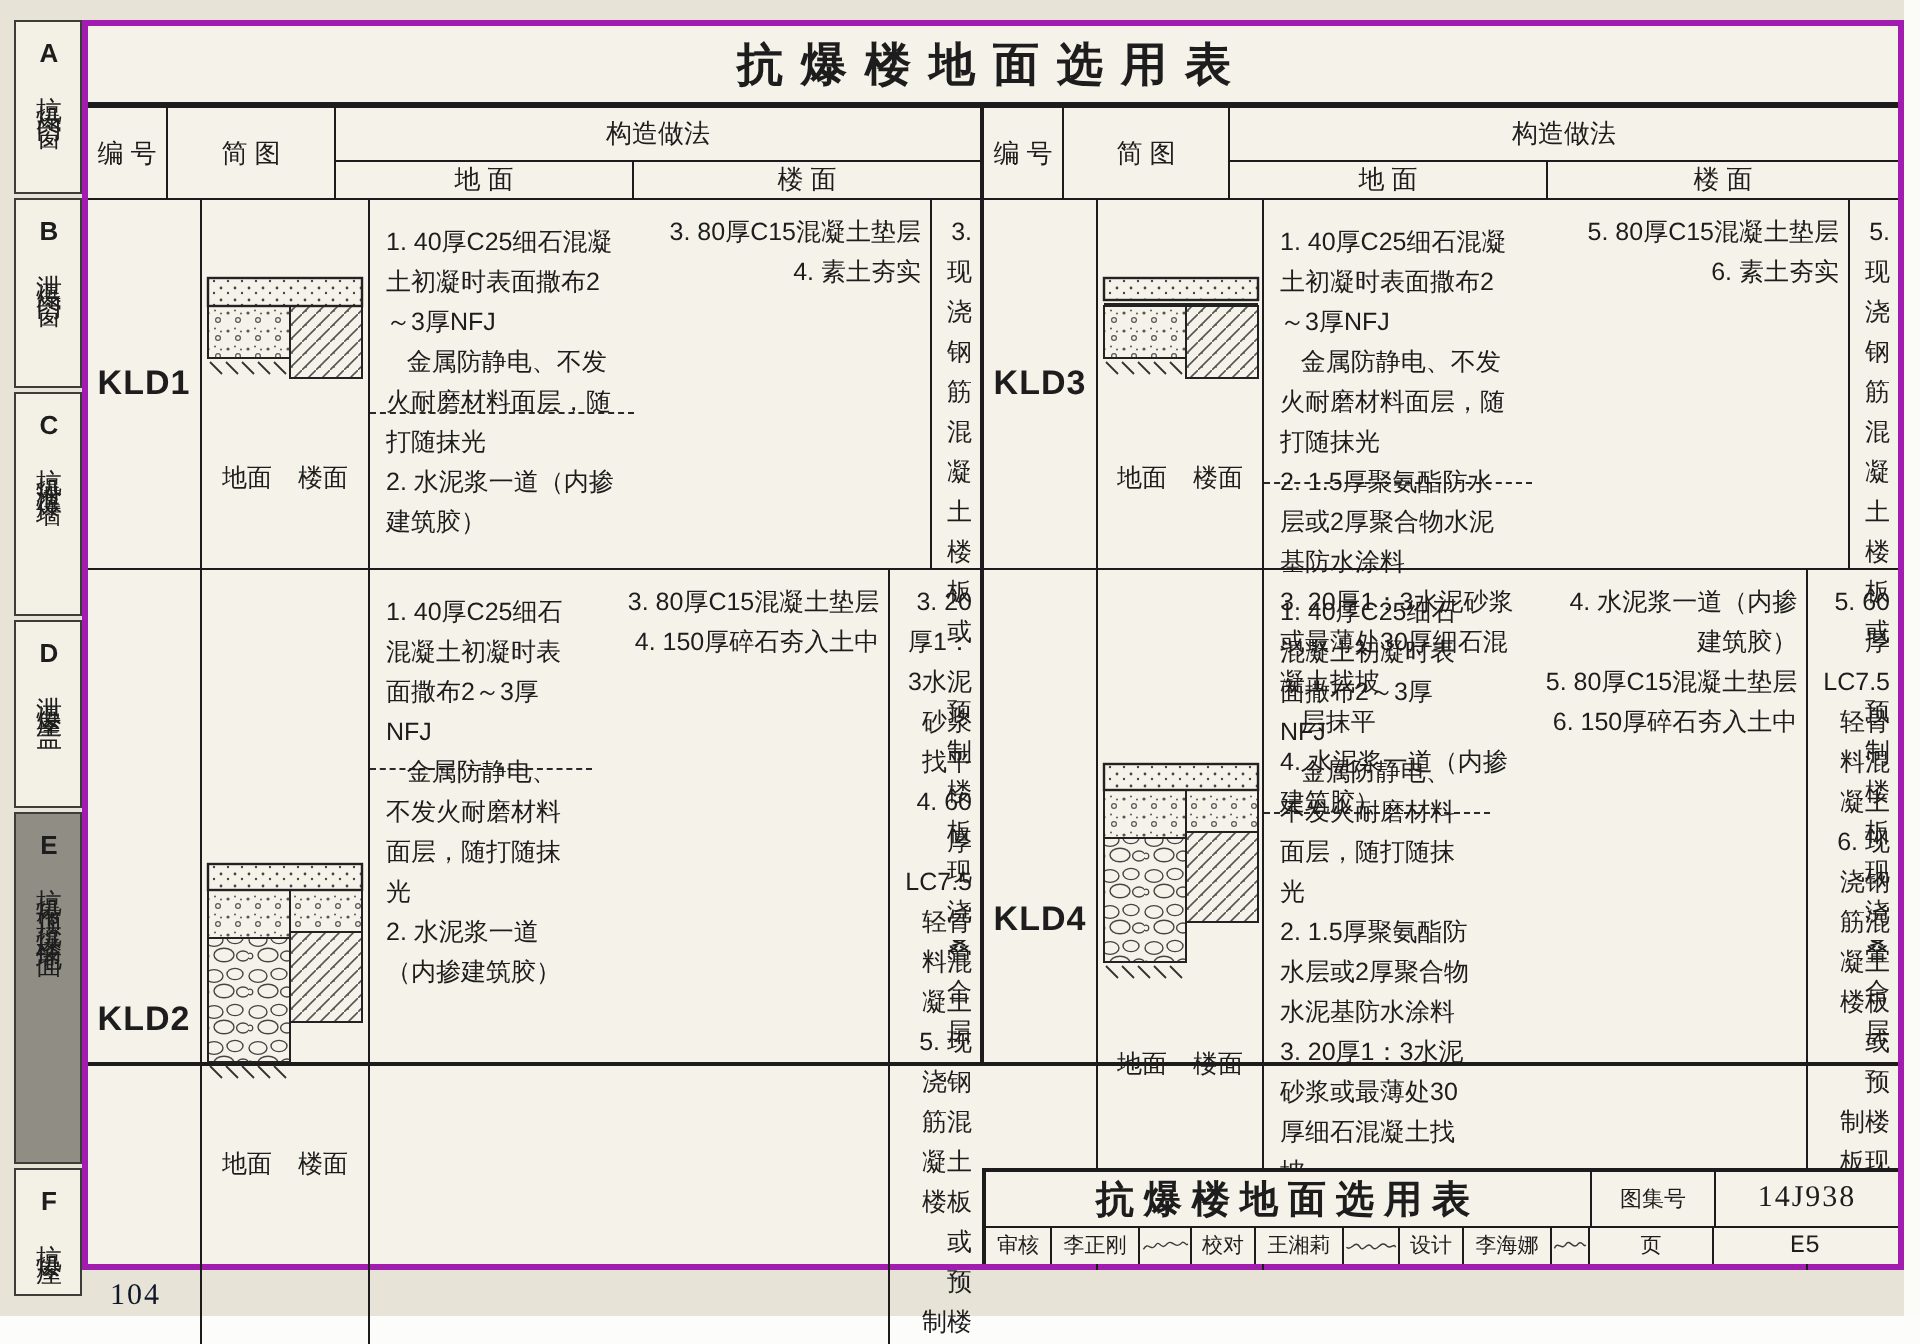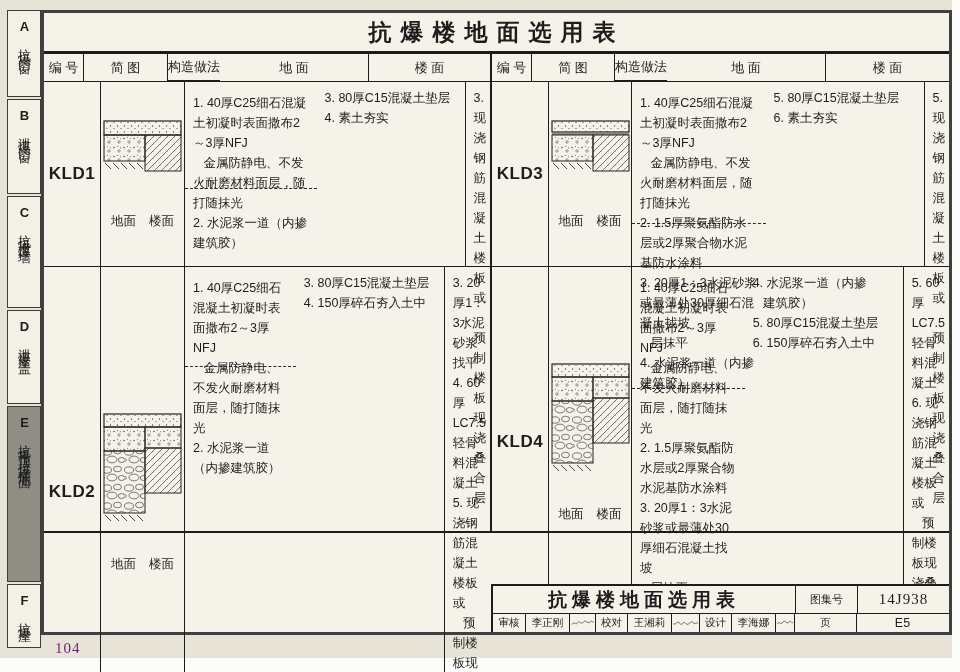--- a/index.html
+++ b/index.html
@@ -14,36 +14,36 @@
   .sidebar { position:absolute; left:7px; top:10px; width:34px; }
   .tab { border:1px solid #3c3c38; background:#f3f0e5; margin-bottom:2px;
          display:flex; align-items:flex-start; justify-content:center; overflow:hidden; }
   .tab.active { background:#8f8d84; }
   .vtext { writing-mode:vertical-rl; text-orientation:upright; font-size:13px;
            letter-spacing:4px; padding-top:8px; font-weight:500; }
   .vtext .letter { font-weight:600; }
 
   
   .sheet { position:absolute; left:41px; top:10px; width:911px; height:625px;
-           border:3px solid #404040; background:#f5f2e9; }
+           border:3px solid #a21caf; background:#f5f2e9; }
   .sheet-title { height:41px; border-bottom:3px solid #1c1c1c; display:flex;
                  align-items:center; justify-content:center; font-size:23px;
                  font-weight:bold; letter-spacing:9px; }
 
   .table-wrap { display:flex; height:479px; border-bottom:2.5px solid #1c1c1c; }
   .half { display:flex; flex-direction:column; }
   .half-left  { width:448px; border-right:2.5px solid #1c1c1c; }
   .half-right { flex:1; }
 
   
   .thead { display:flex; height:54px; border-bottom:1.5px solid #1c1c1c; }
   .th-code { width:40px; border-right:1px solid #1c1c1c; display:flex; align-items:center; justify-content:center; font-size:13px; }
   .th-diag { width:84px; border-right:1px solid #1c1c1c; display:flex; align-items:center; justify-content:center; font-size:13px; }
   .half-right .th-diag { width:83px; }
-  .th-method { flex:1; display:flex; flex-direction:row; }
+  .th-method { flex:1; display:flex; flex-direction:column; }
   .th-method-top { height:27px; border-bottom:1px solid #1c1c1c; display:flex; align-items:center; justify-content:center; font-size:13px; }
   .th-method-bot { flex:1; display:flex;text-align:center; }
   .th-ground { display:flex; align-items:center; justify-content:center; font-size:13px; }
   .th-floor  { flex:1; border-left:1px solid #1c1c1c; display:flex; align-items:center; justify-content:center; font-size:13px; }
   .half-left .th-ground { width:148px; }
   .half-right .th-ground { width:158px; }
 
   
   .trow { display:flex; border-bottom:1.5px solid #1c1c1c; }
   .trow:last-child { border-bottom:none; }
@@ -51,21 +51,21 @@
   .row2 { flex:1; }
   .td-code { width:57px; border-right:1px solid #1c1c1c; display:flex; align-items:center; justify-content:center;
              font-size:17px; font-weight:600; letter-spacing:0.5px; }
   .td-diag { width:84px; border-right:1px solid #1c1c1c; display:flex; flex-direction:column;
              align-items:center; justify-content:center; gap:5px; }
   .half-right .td-diag { width:83px; }
   .diag-labels { display:flex; gap:13px; font-size:12.5px;margin-top:20px; }
   .td-method { flex:1; display:flex; flex-direction:row; }
   .m-common { border-bottom:1.5px dashed #2a2a2a; padding:11px 7px 4px 8px;
               font-size:12.5px; line-height:20px; white-space:pre-wrap; }
-  .m-split { flex:1; display:flex; }
+  .m-split { flex:1; display:flex;text-align:right; }
   .m-ground { padding:6px 4px 4px 8px; font-size:12.5px; line-height:20px; white-space:pre-wrap; }
   .m-floor  { flex:1; border-left:1px solid #1c1c1c; padding:6px 4px 4px 8px; font-size:12.5px; line-height:20px; white-space:pre-wrap; }
   .half-left  .m-ground { width:148px; }
   .half-right .m-ground { width:158px; }
   .c1 .m-common { height:107px; }
   .c2 .m-common { height:100px; }
   .c3 .m-common { height:142px; }
   .c4 .m-common { height:122px; }
 
   
@@ -81,26 +81,26 @@
   .tb-bot { flex:1; display:flex; }
   .tb-cell { border-left:1px solid #1c1c1c; display:flex; align-items:center; justify-content:center;
              font-size:10.5px; overflow:hidden;text-align:right; }
   .tb-cell:first-child { border-left:none; }
   .tb-role { width:32px; }
   .tb-name { width:44px; }
   .tb-sig  { width:26px; }
   .tb-sig2 { width:28px; }
   .tb-sig3 { width:19px; }
   .tb-page-label { width:62px; }
-  .tb-page-no { width:92px; font-size:12.5px; font-family:Liberation Sans, sans-serif; }
+  .tb-page-no { width:92px; font-size:12.5px; font-family:Liberation Mono, monospace; }
   .sig { width:100%; height:14px; }
 
   
   .page-number { position:absolute; left:55px; top:640px; font-size:15px;
-                 font-family:"Liberation Serif","DejaVu Serif",serif; color:#701a75; letter-spacing:1px; }
+                 font-family:"Liberation Serif","DejaVu Serif",serif; color:#0f172a; letter-spacing:1px; }
 
   svg.diag { display:block; }
 </style>
 </head>
 <body>
 
 <svg width="0" height="0" style="position:absolute">
   <defs>
     <pattern id="stip" width="7" height="6" patternUnits="userSpaceOnUse">
       <circle cx="1.5" cy="2" r="0.7" fill="#444"></circle>

